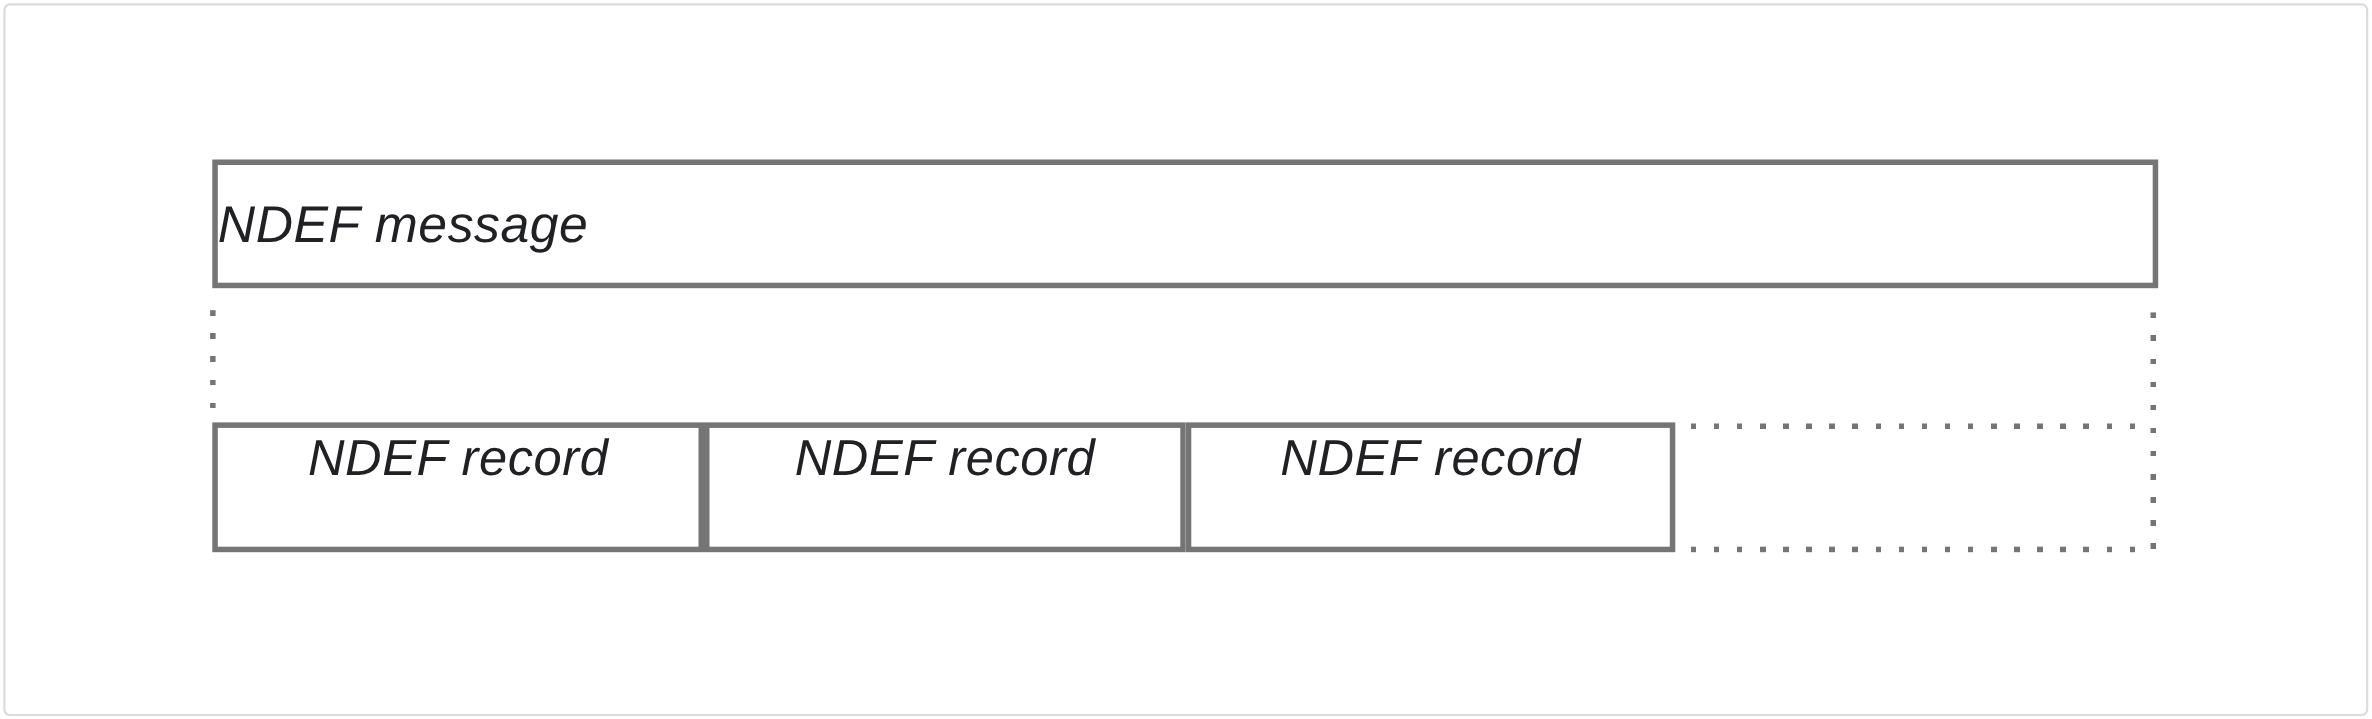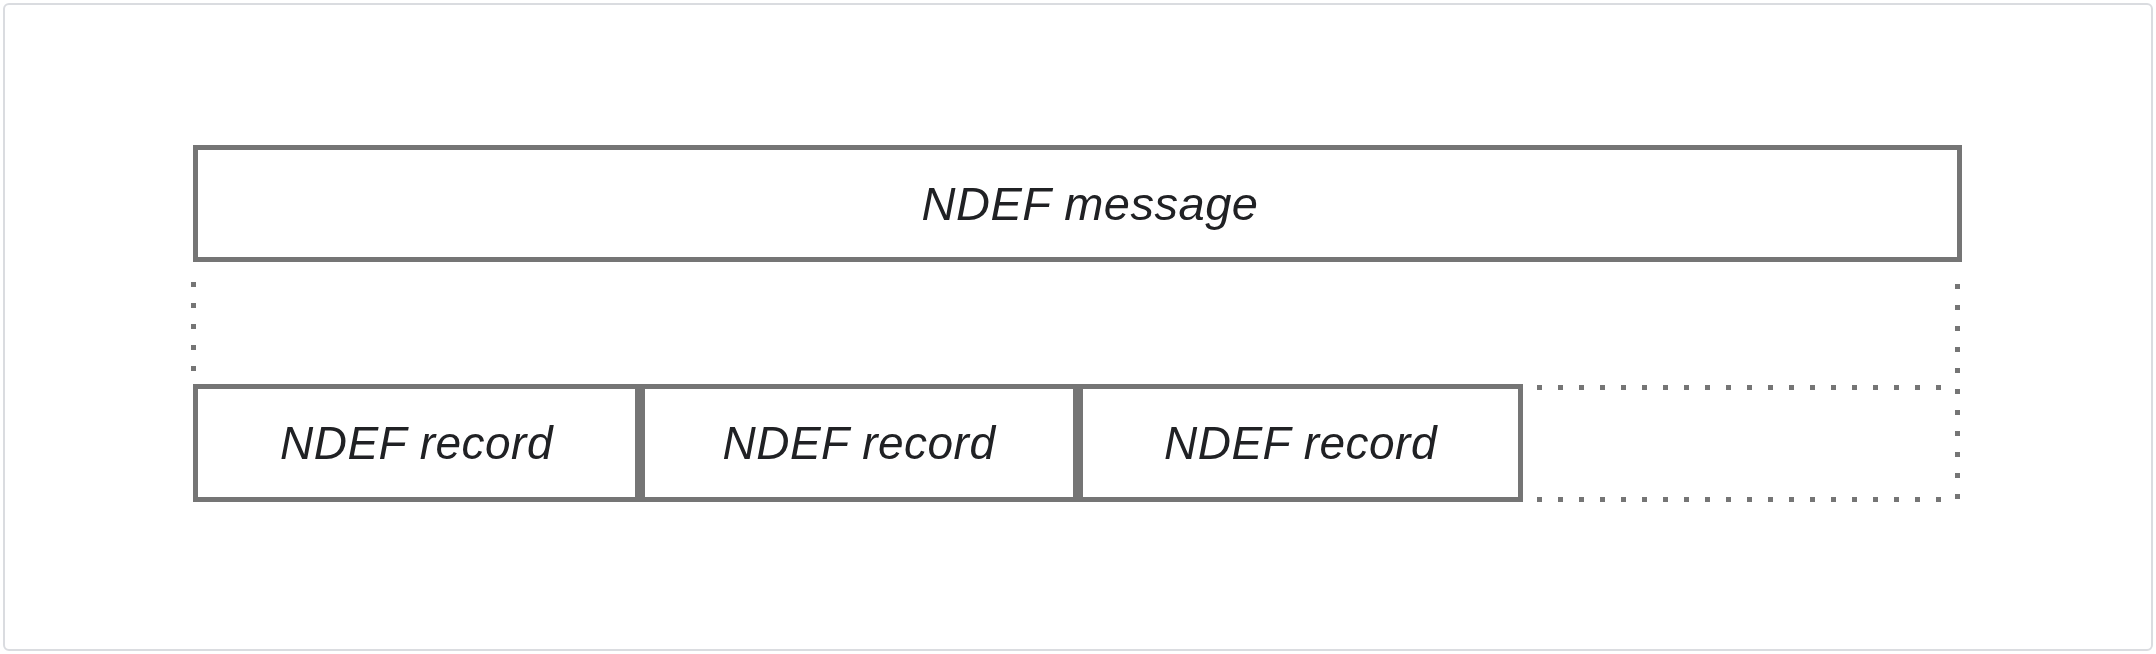--- a/index.html
+++ b/index.html
@@ -29,22 +29,20 @@
     position: absolute;
     left: 193px;
     top: 145px;
     width: 1769px;
     height: 117px;
     box-sizing: border-box;
     border: 5px solid #757575;
     background: #ffffff;
     display: flex;
     align-items: center;
-    justify-content: center;
-    padding-left: 25px;
   }
   .diagram-text {
     font-style: italic;
     font-size: 47px;
     color: #202124;
     letter-spacing: 0.5px;
     white-space: nowrap;
   }
   .records-row {
     position: absolute;
@@ -52,21 +50,20 @@
     top: 384px;
     width: 1330px;
     height: 118px;
     display: flex;
   }
   .record-box {
     box-sizing: border-box;
     border: 5px solid #757575;
     background: #ffffff;
     display: flex;
-    align-items: center;
     justify-content: center;
     height: 100%;
   }
   .record-box.r1 { width: 447px; }
   .record-box.r2 { width: 438px; }
   .record-box.r3 { width: 445px; }
   .record-box .diagram-text { font-size: 46px; }
 
   .dotted-v {
     position: absolute;

